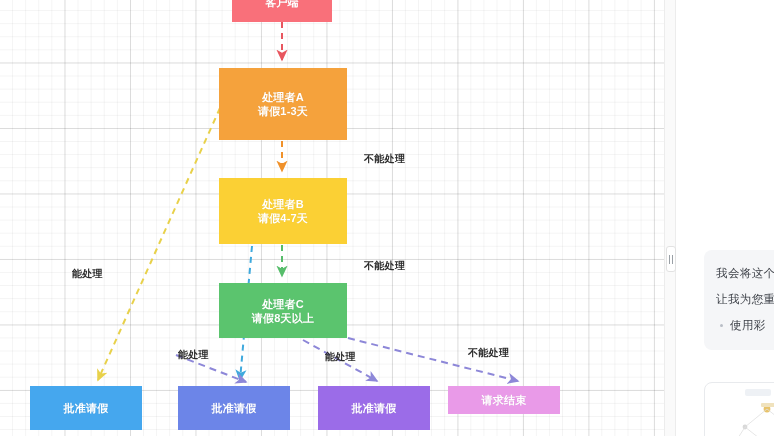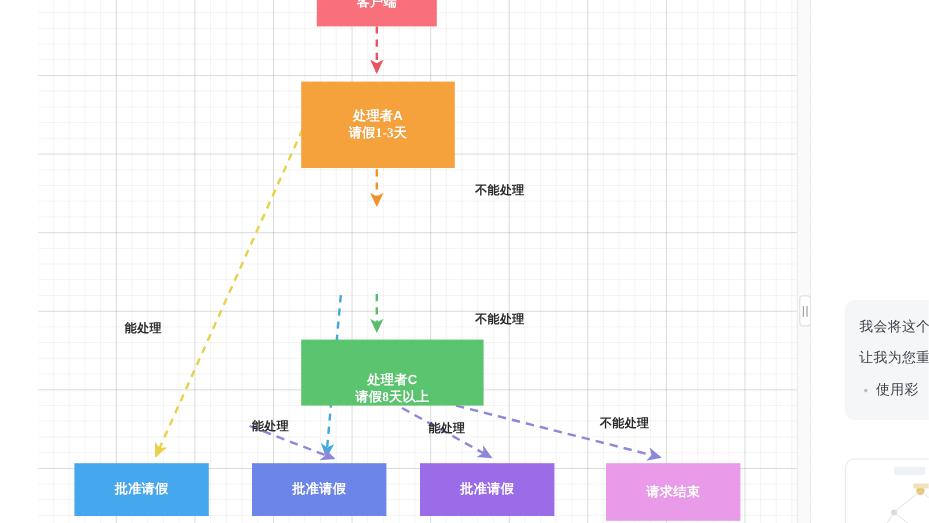--- a/index.html
+++ b/index.html
@@ -18,40 +18,39 @@
     width: 664px; height: 436px;
     background-color: #ffffff;
     background-image:
       linear-gradient(to right, rgba(0,0,0,0.045) 1px, transparent 1px),
       linear-gradient(to bottom, rgba(0,0,0,0.045) 1px, transparent 1px),
       linear-gradient(to right, rgba(0,0,0,0.10) 1px, transparent 1px),
       linear-gradient(to bottom, rgba(0,0,0,0.10) 1px, transparent 1px);
     background-size: 13.1px 13.1px, 13.1px 13.1px, 65.5px 65.5px, 65.5px 65.5px;
     background-position: -1px -3px, -1px -3px, -1px -3px, -1px -3px;
     overflow: hidden;
-    margin-left: 32px;
   }
   #edges { position: absolute; left: 0; top: 0; width: 664px; height: 436px; }
 
   .node {
     position: absolute;
     display: flex;
     flex-direction: column;
     align-items: center;
     justify-content: center;
     color: #ffffff;
     font-weight: bold;
     font-size: 11px;
     line-height: 14px;
     text-align: center;
     letter-spacing: 0.2px;
     text-shadow: 0 0 1px rgba(0,0,0,0.10);
     z-index: 5;
   }
-  .node .l2 { display: block; font-family: Liberation Serif, serif; }
+  .node .l2 { display: block; }
 
   .edge-label {
     position: absolute;
     font-size: 10px;
     font-weight: bold;
     color: #2b2b2b;
     white-space: nowrap;
     z-index: 6;
     letter-spacing: 0.3px;
     text-align: right;
@@ -175,39 +174,43 @@
 
     <div class="node" style="left:232px; top:-18px; width:100px; height:40px; background:#f9707a;">
       <span>客户端</span>
     </div>
 
     <div class="node" style="left:219px; top:68px; width:128px; height:72px; background:#f5a23c;align-items:center;">
       <span>处理者A</span>
       <span class="l2">请假1-3天</span>
     </div>
 
-
-    <div class="node" style="left:219px; top:283px; width:152px; height:55px; background:#5bc46e;justify-content:flex-end;">
+    <div class="node" style="left:219px; top:178px; width:128px; height:66px; background:#fbd034;">
+      <span>处理者B</span>
+      <span class="l2">请假4-7天</span>
+    </div>
+
+    <div class="node" style="left:219px; top:283px; width:128px; height:55px; background:#5bc46e;">
       <span>处理者C</span>
       <span class="l2">请假8天以上</span>
     </div>
 
     <div class="node" style="left:30px; top:386px; width:112px; height:44px; background:#45a7ee;">
       <span>批准请假</span>
     </div>
 
     <div class="node" style="left:178px; top:386px; width:112px; height:44px; background:#6c85e8;">
       <span>批准请假</span>
     </div>
 
     <div class="node" style="left:318px; top:386px; width:112px; height:44px; background:#9b6ce8;">
       <span>批准请假</span>
     </div>
 
-    <div class="node" style="left:473px; top:386px; width:112px; height:48px; background:#e99ae8;">
+    <div class="node" style="left:448px; top:386px; width:112px; height:28px; background:#e99ae8;">
       <span>请求结束</span>
     </div>
 
     <div class="edge-label" style="left:364px; top:152px;">不能处理</div>
     <div class="edge-label" style="left:72px; top:267px;">能处理</div>
     <div class="edge-label" style="left:364px; top:259px;">不能处理</div>
     <div class="edge-label" style="left:178px; top:348px;">能处理</div>
     <div class="edge-label" style="left:325px; top:350px;">能处理</div>
     <div class="edge-label" style="left:468px; top:346px;">不能处理</div>
   </div>

